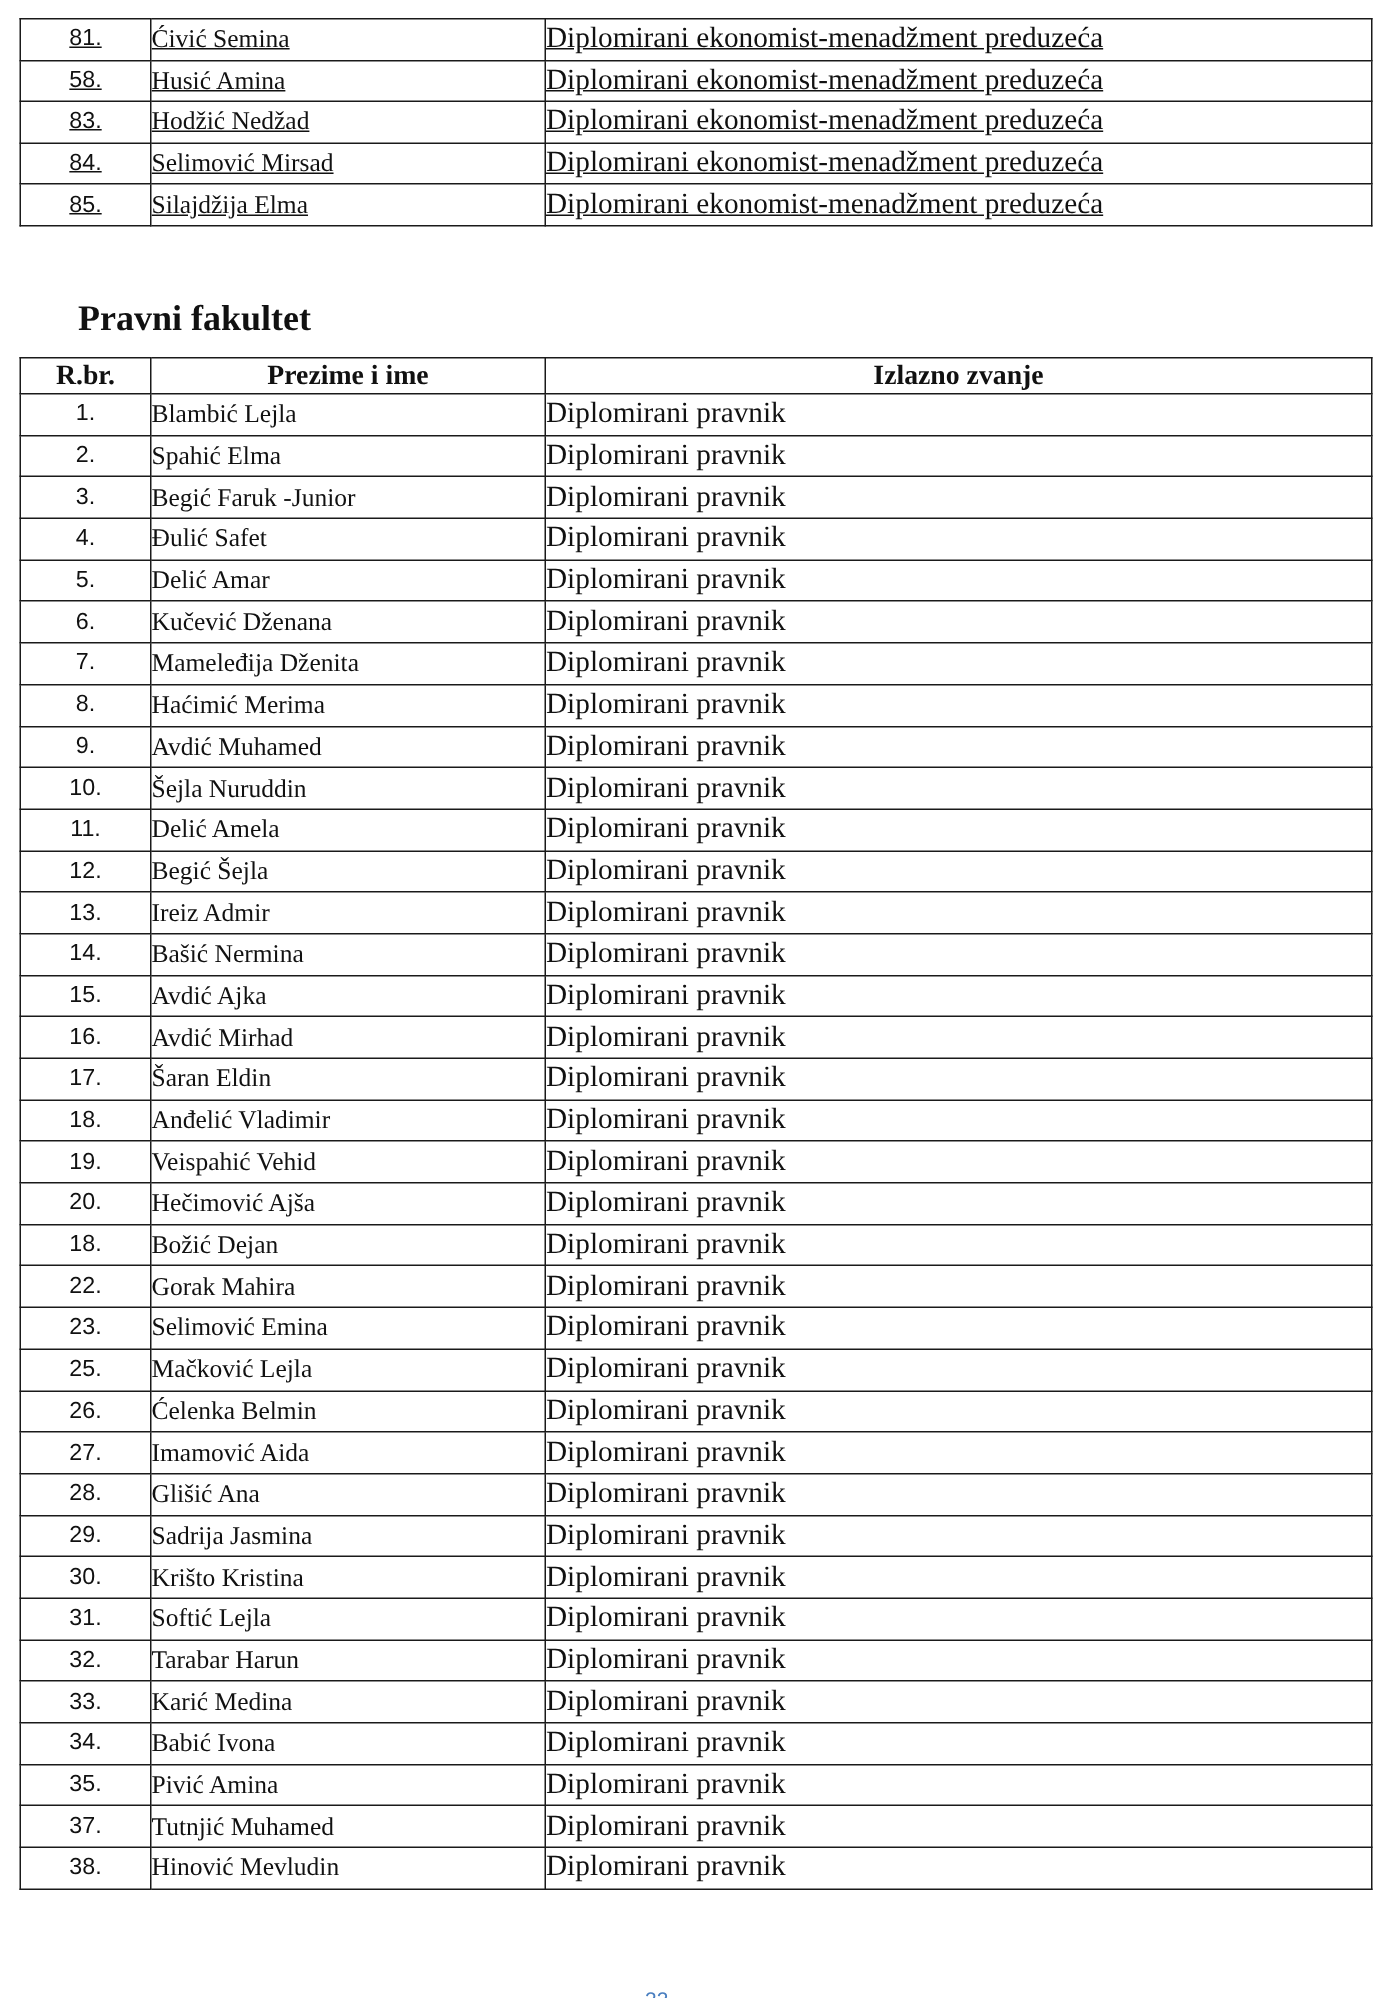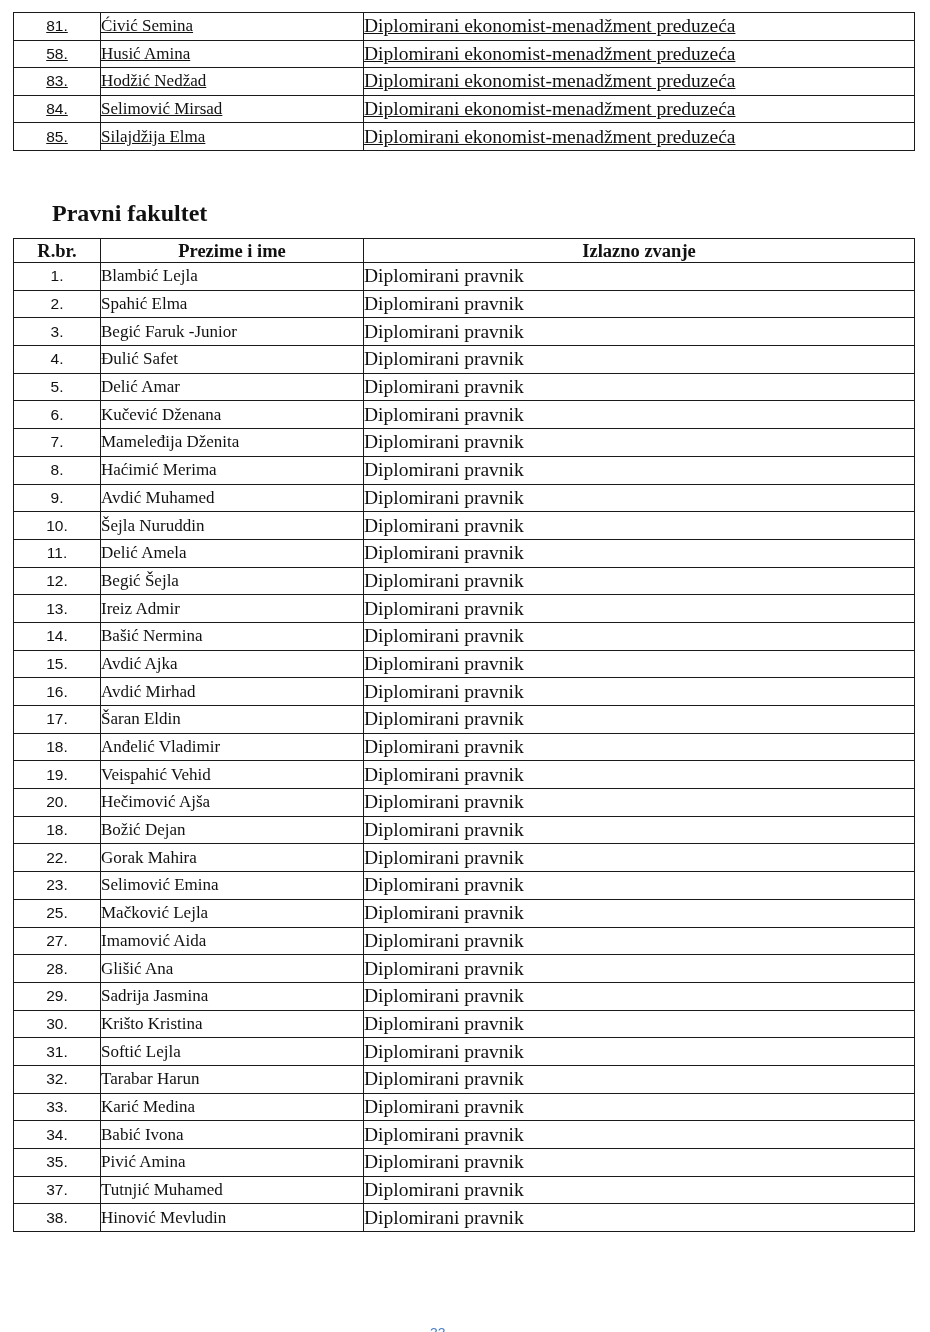--- a/index.html
+++ b/index.html
@@ -249,20 +249,25 @@
         <td class="num">23.</td>
         <td class="name">Selimović Emina</td>
         <td class="title">Diplomirani pravnik</td>
       </tr>
       <tr>
         <td class="num">25.</td>
         <td class="name">Mačković Lejla</td>
         <td class="title">Diplomirani pravnik</td>
       </tr>
       <tr>
+        <td class="num">26.</td>
+        <td class="name">Ćelenka Belmin</td>
+        <td class="title">Diplomirani pravnik</td>
+      </tr>
+      <tr>
         <td class="num">27.</td>
         <td class="name">Imamović Aida</td>
         <td class="title">Diplomirani pravnik</td>
       </tr>
       <tr>
         <td class="num">28.</td>
         <td class="name">Glišić Ana</td>
         <td class="title">Diplomirani pravnik</td>
       </tr>
       <tr>

